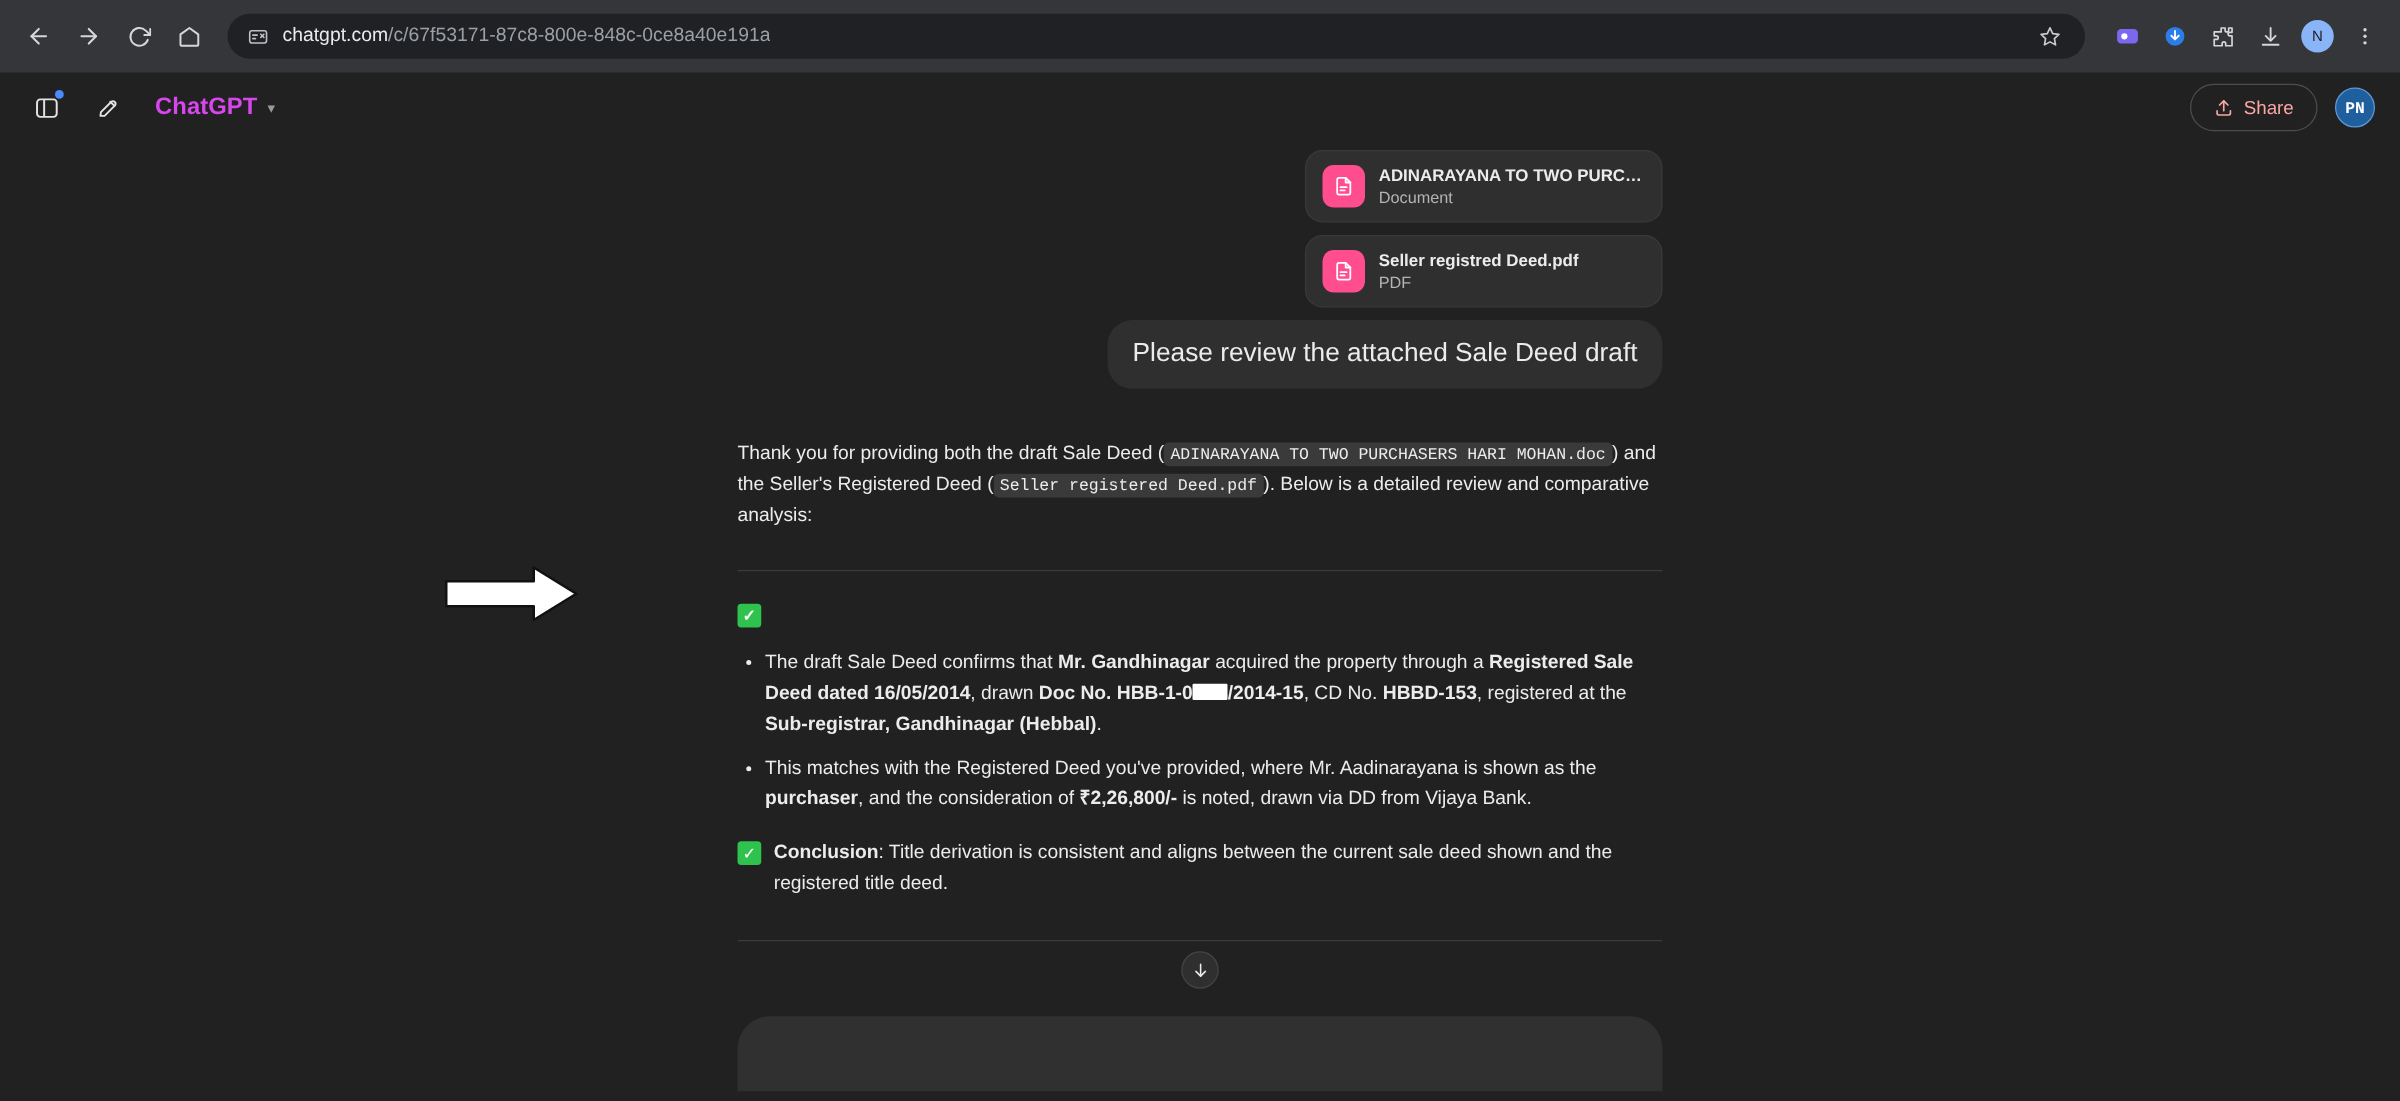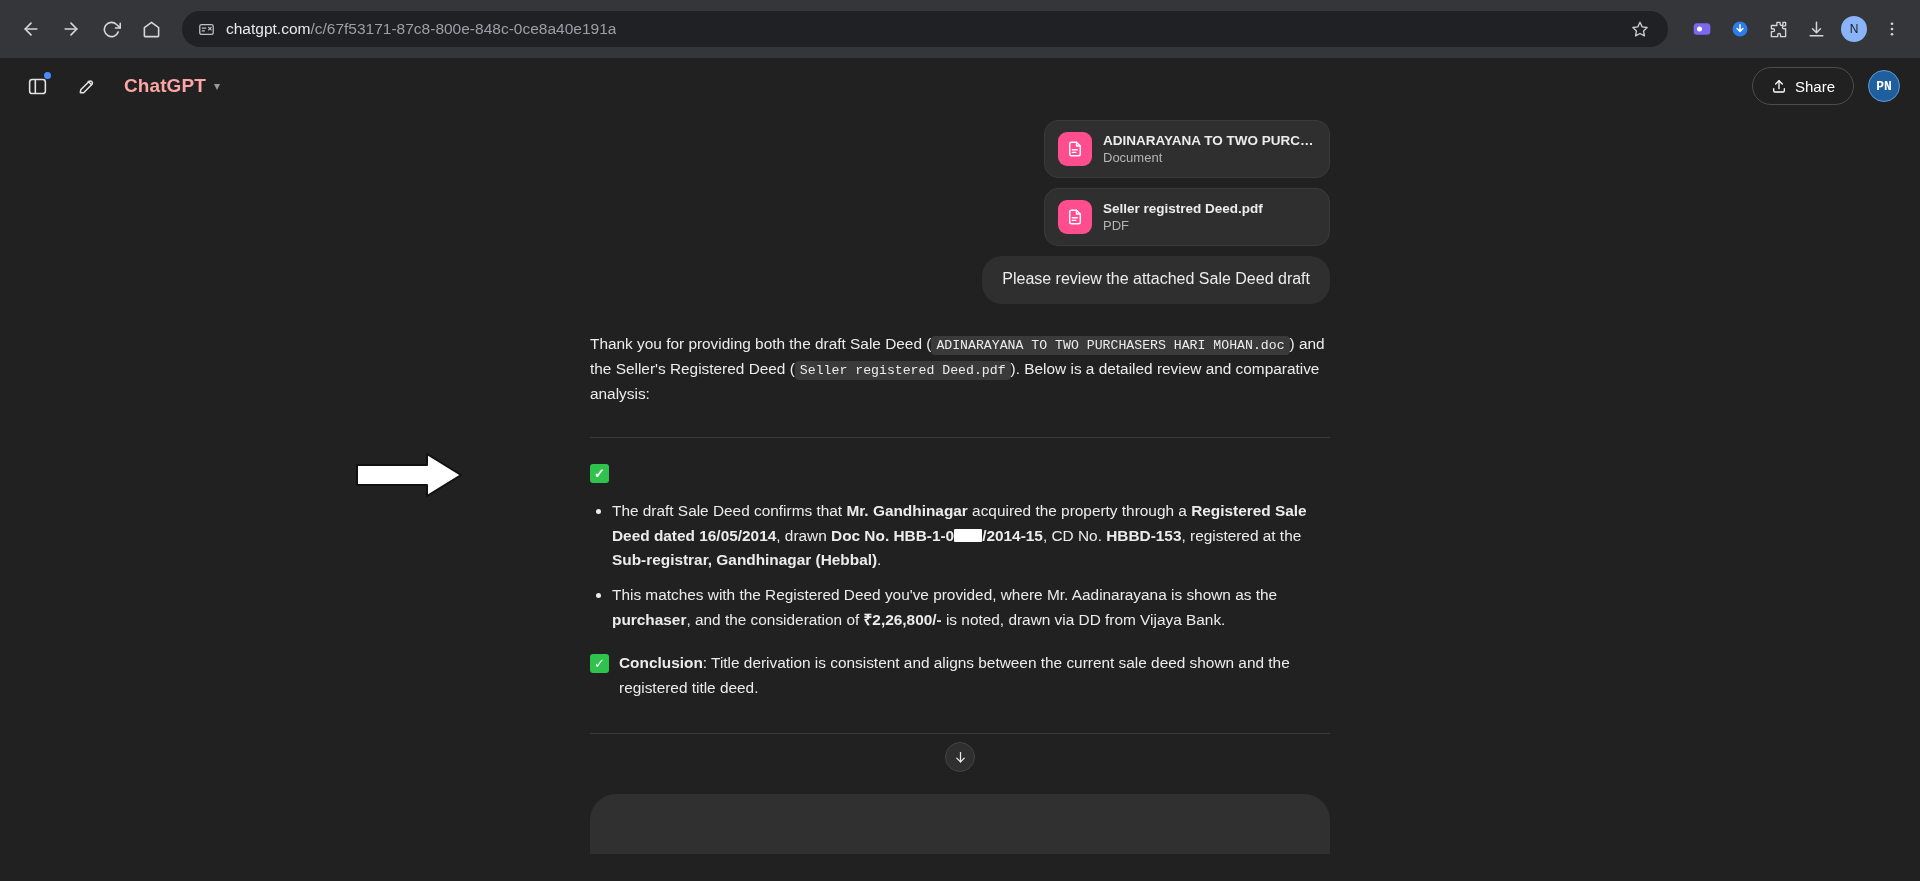--- a/index.html
+++ b/index.html
@@ -104,35 +104,35 @@
     border-radius: 50%;
     background: #4a8cff;
   }
   .brand {
     display: flex; align-items: center; gap: 8px;
     margin-left: 4px;
   }
   .brand-name {
     font-size: 19px;
     font-weight: 600;
-    color: #fca5a5;
+    color: #d946ef;
     letter-spacing: .1px;
   }
   .caret { color: #9a9a9a; font-size: 12px; }
   .hdr-right {
     margin-left: auto;
     display: flex; align-items: center; gap: 14px;
   }
   .share-btn {
     height: 38px;
     border: 1px solid #4d4d4d;
     border-radius: 19px;
     display: flex; align-items: center; gap: 8px;
     padding: 0 18px;
-    color: #ffffff;
+    color: #fca5a5;
     font-size: 15px;
     background: transparent;
   }
   .avatar-app {
     width: 32px; height: 32px;
     border-radius: 50%;
     background: #1f5f9e;
     color: #fff;
     font-size: 13px; font-weight: 600;
     display: flex; align-items: center; justify-content: center;
@@ -185,28 +185,28 @@
     font-size: 13px;
     color: #b4b4b4;
     margin-top: 2px;
   }
   .user-bubble-row { display: flex; justify-content: flex-end; margin-top: 6px; }
   .user-bubble {
     background: #2f2f2f;
     border-radius: 20px;
     padding: 12px 20px 13px;
     color: #ececec;
-    font-size: 16px;
+    font-size: 21px;
     line-height: 1.42;
     max-width: 560px;
   }
   .user-bubble div + div { margin-top: 1px; }
 
   .assistant {
-    margin-top: 28px;
+    margin-top: 40px;
     color: #ececec;
     font-size: 15.4px;
     line-height: 1.62;
   }
   .assistant p { margin: 0 0 14px; }
   code.inline {
     font-family: "Liberation Mono", monospace;
     font-size: 13.2px;
     background: #3a3a3a;
     border-radius: 4px;

